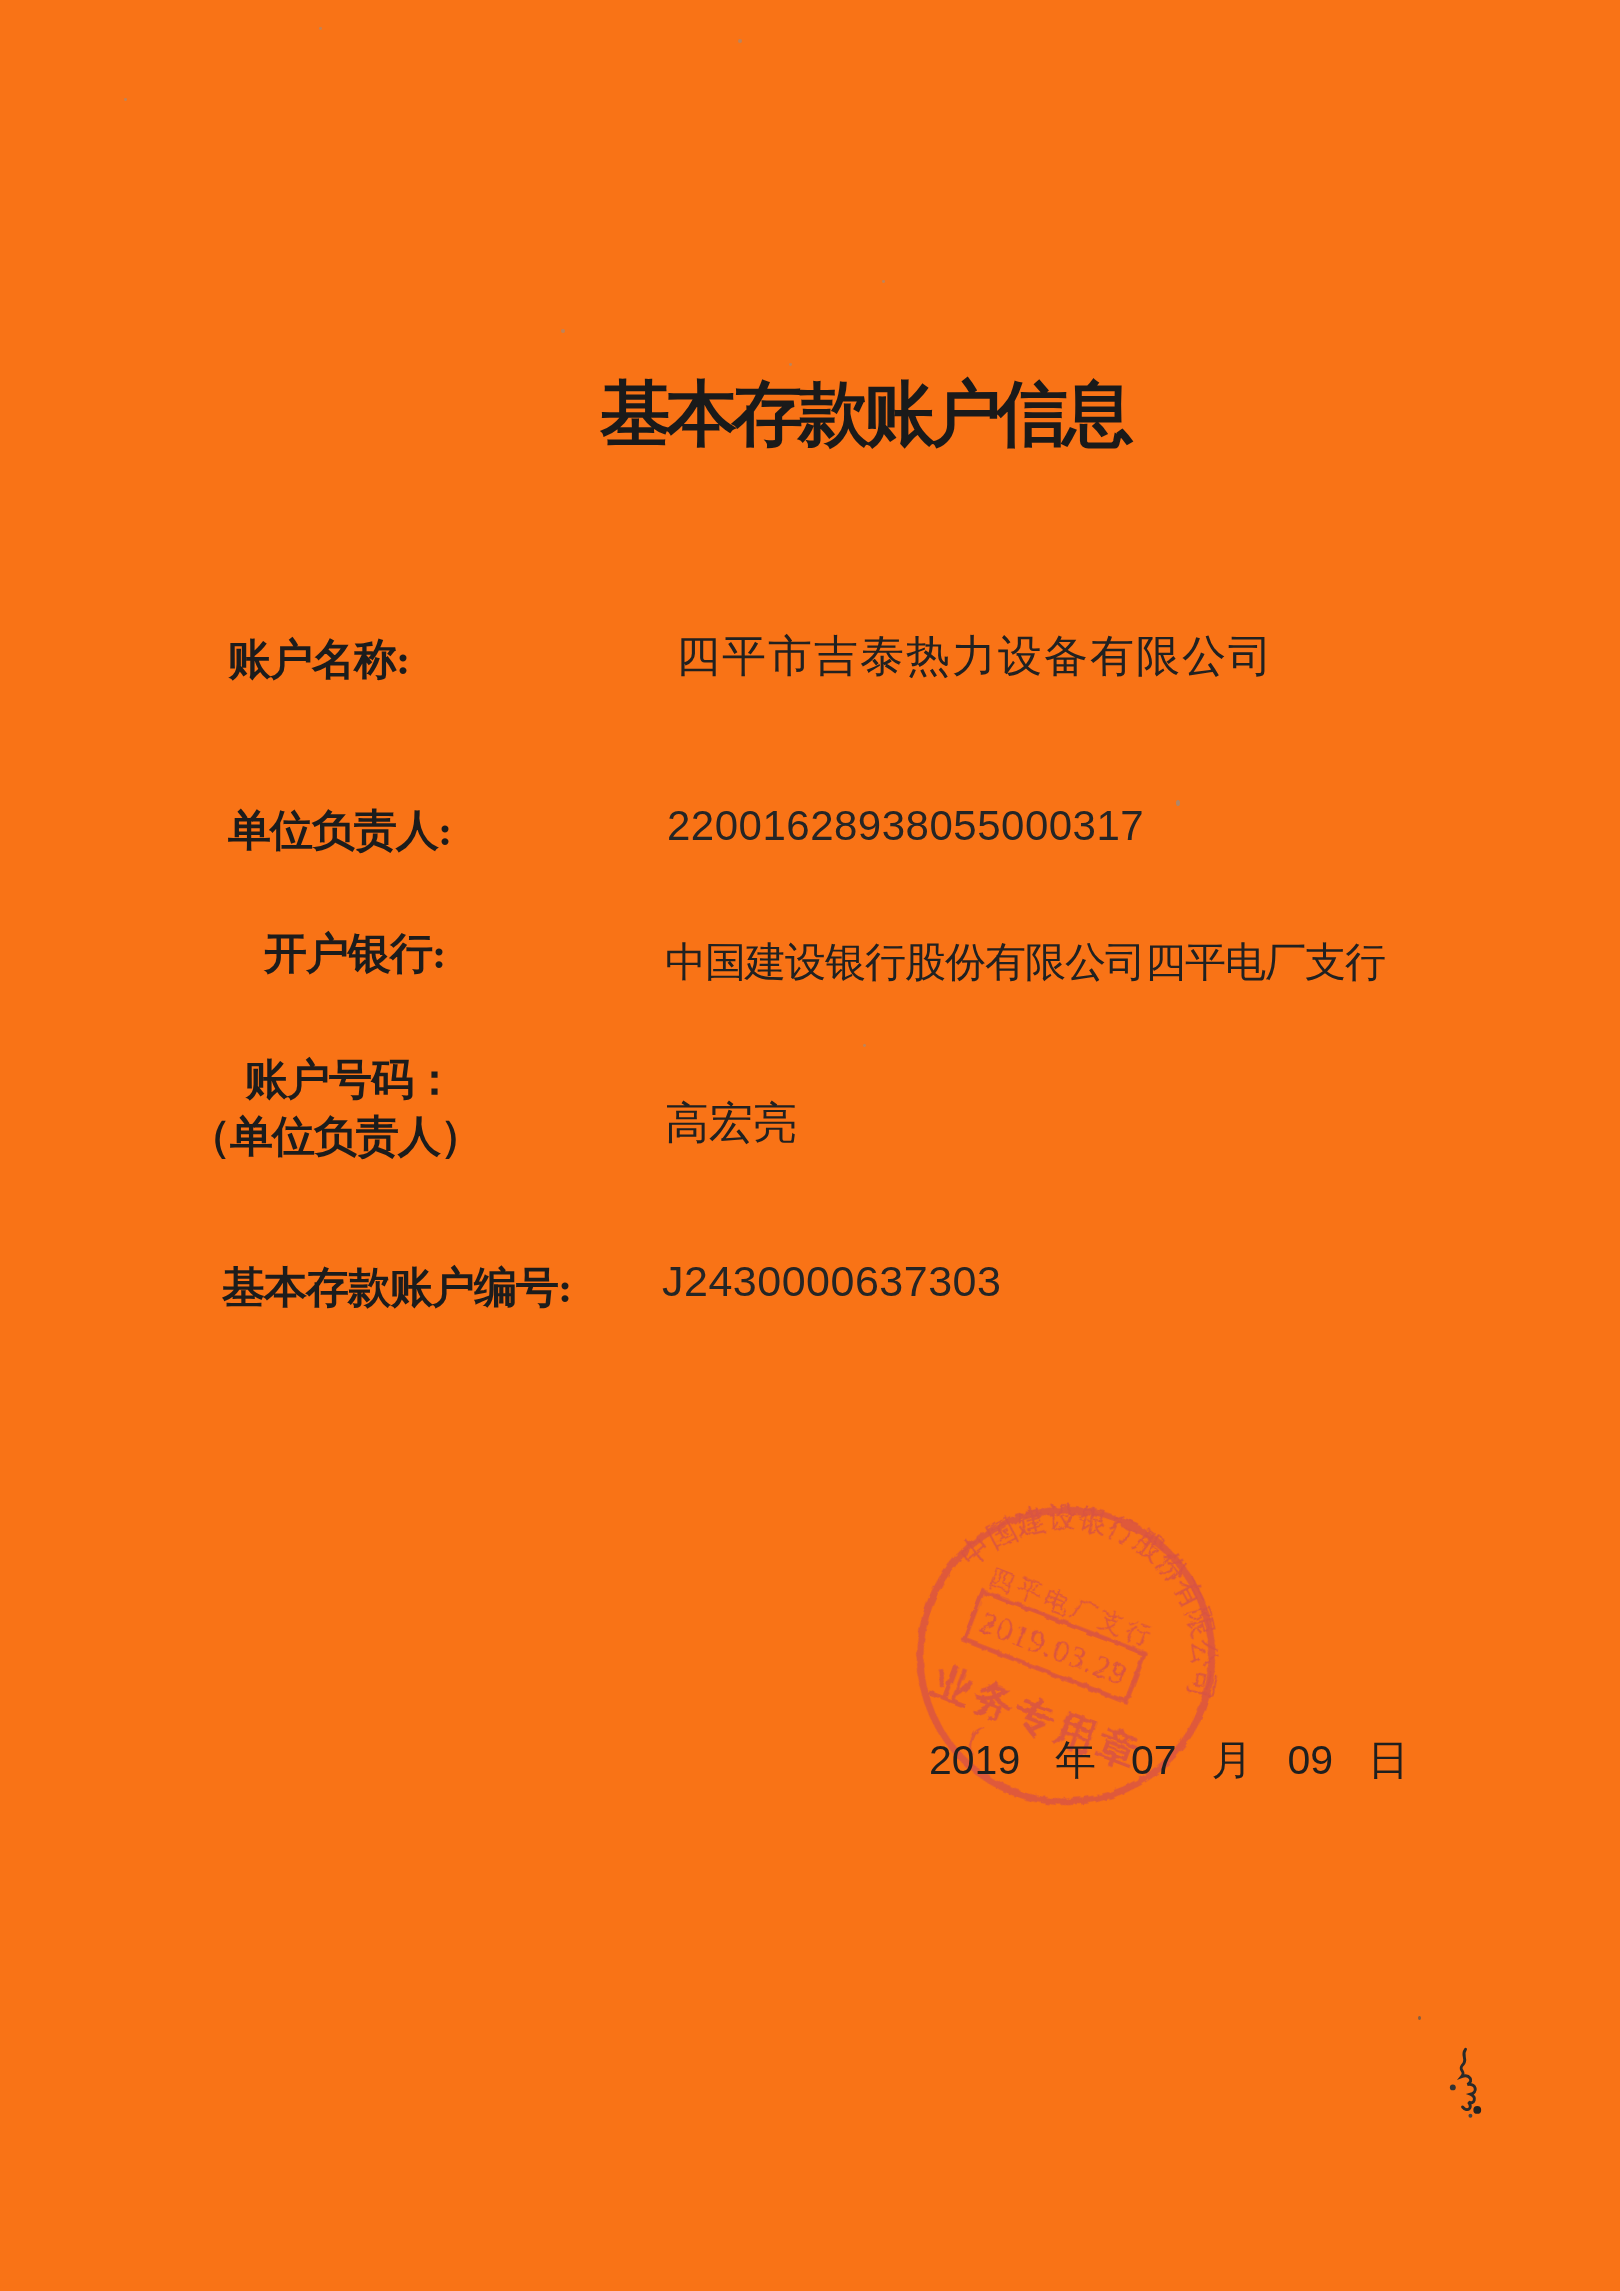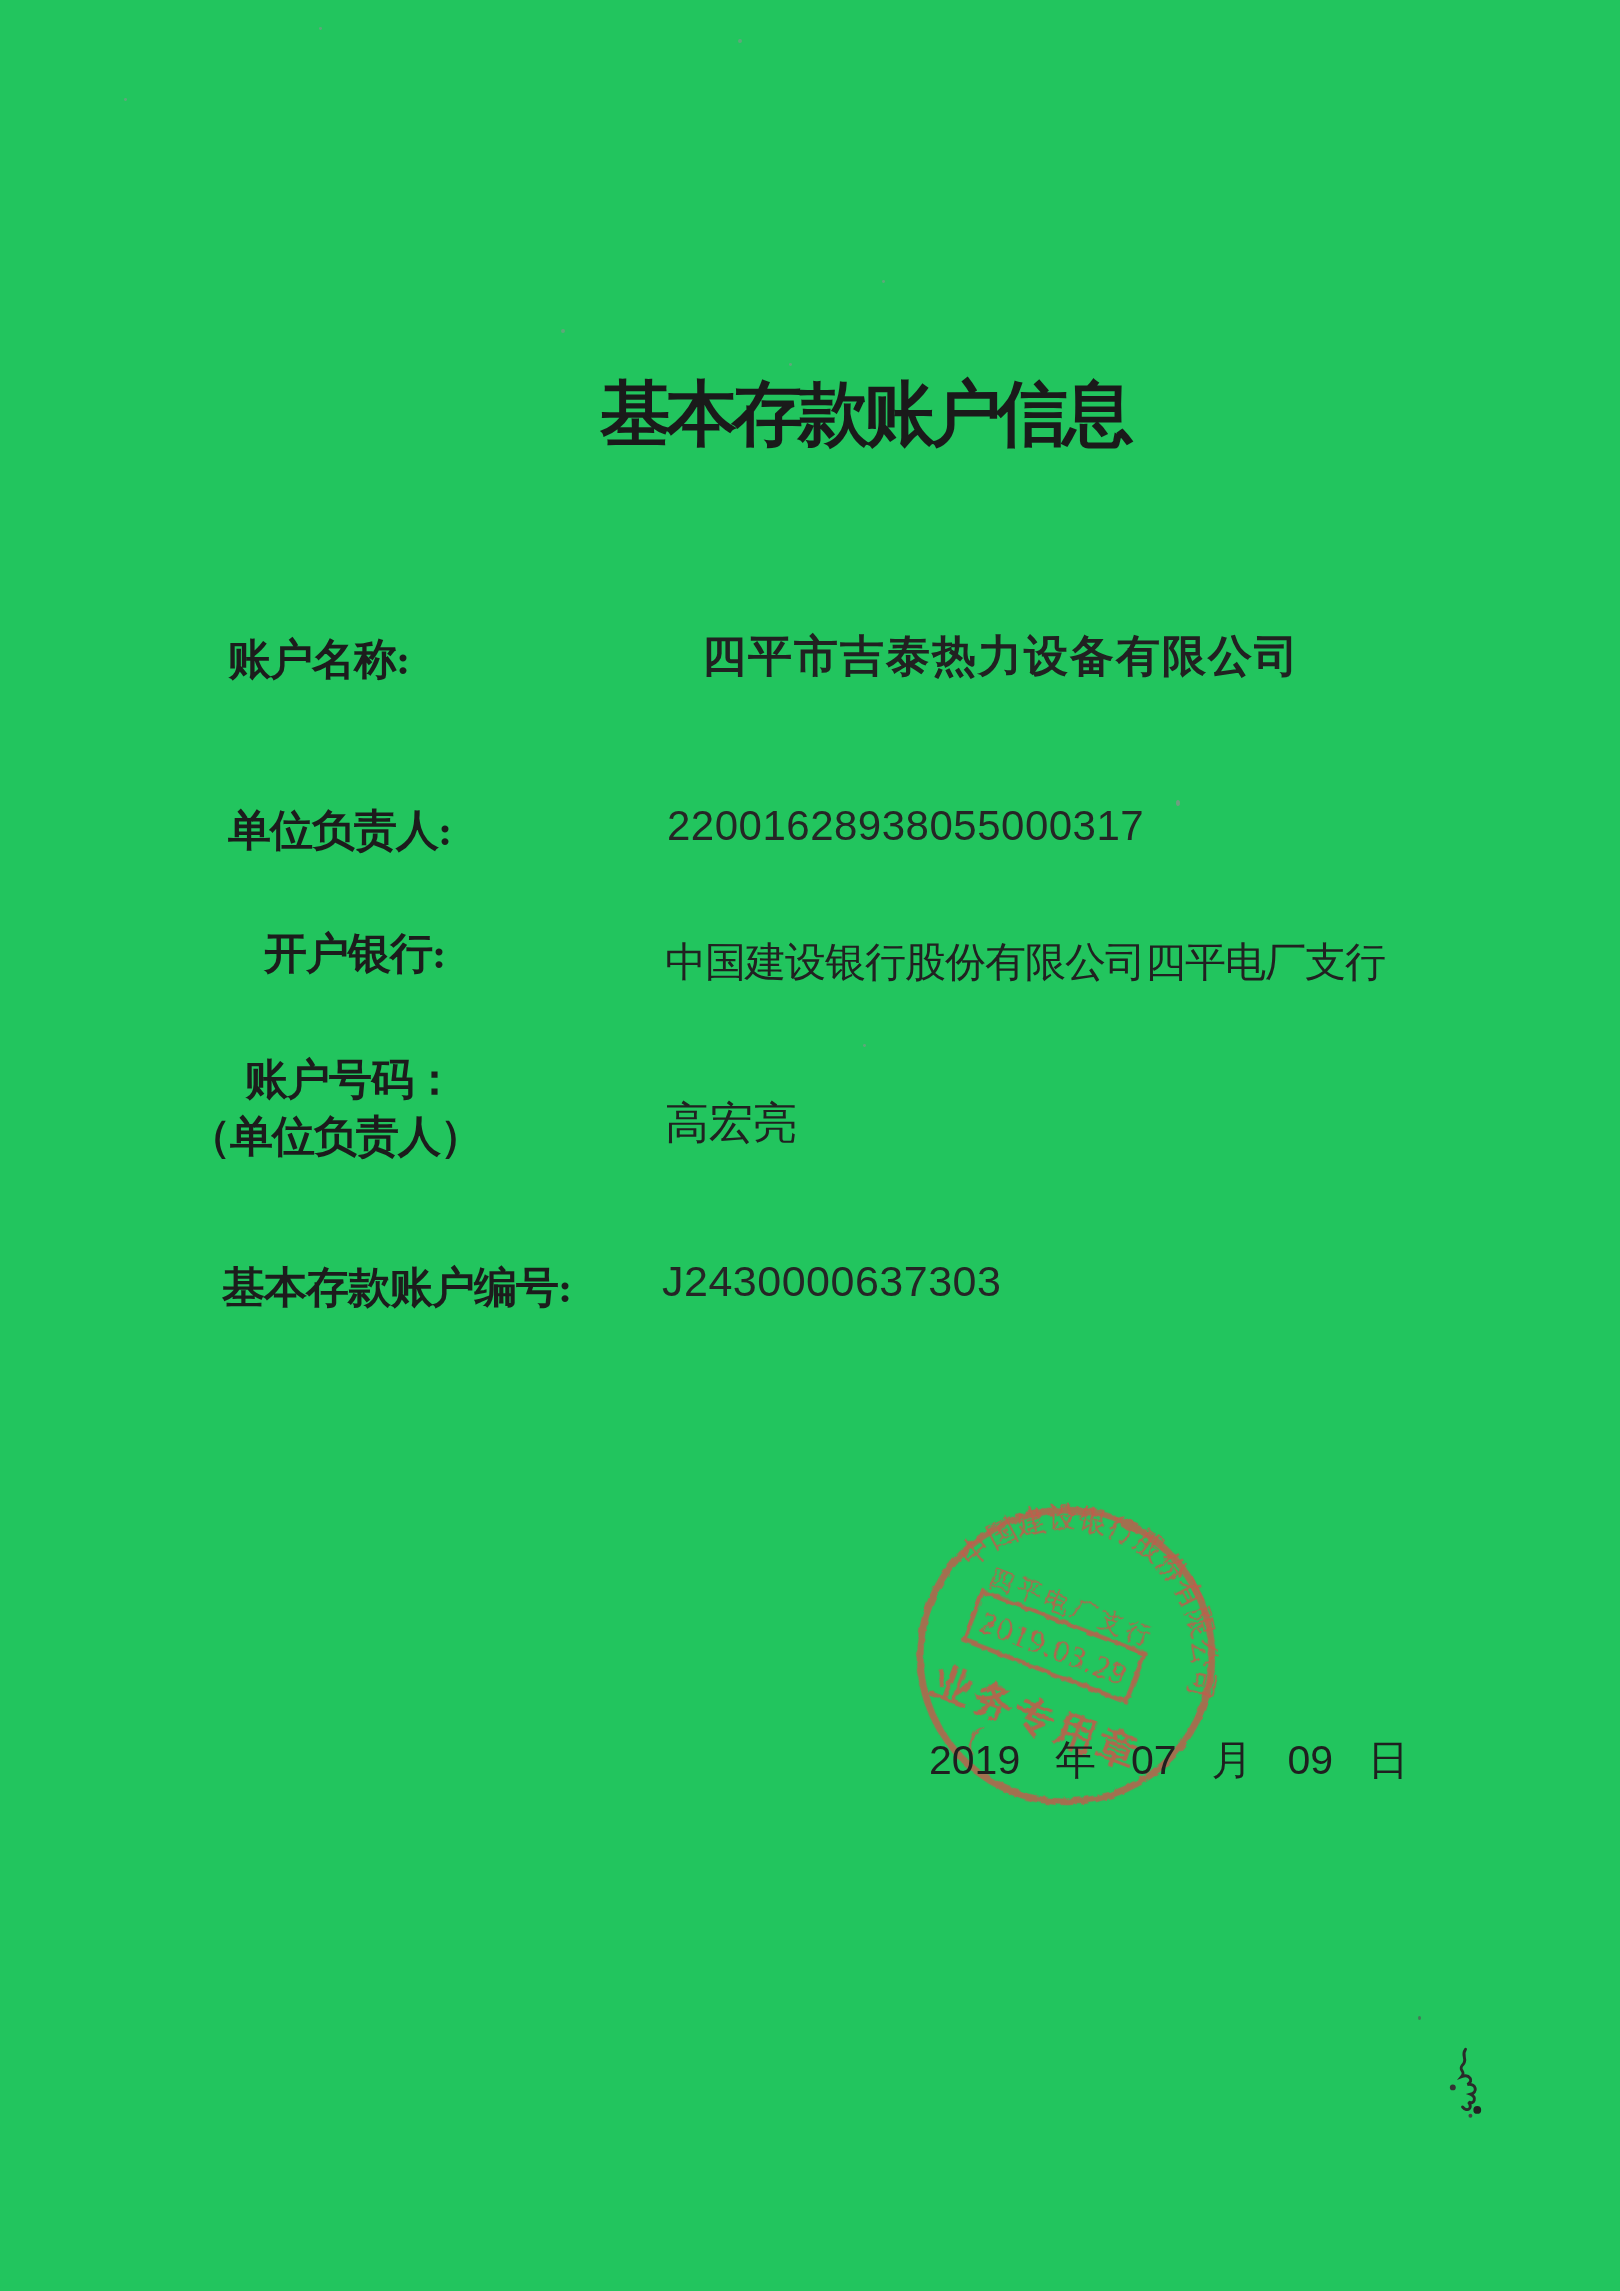--- a/index.html
+++ b/index.html
@@ -1,19 +1,19 @@
 <!DOCTYPE html>
 <html><head>
 <meta charset="utf-8">
 <style>
   html,body{margin:0;padding:0;background:#e8e8e8;}
   .page{
     position:relative;
     width:1620px;height:2292px;
-    background:#22c55e;
+    background:#f97316;
     overflow:hidden;
     font-family:"Liberation Serif",serif;
     color:#1d1d1d;
   }
   .doc-title{
     position:absolute;
     left:600px;top:367px;
     margin:0;
     font-size:71px;
     font-weight:700;
@@ -75,21 +75,21 @@
   }
 </style>
 </head>
 <body>
 
 <div class="page">
 
   <h1 class="doc-title">基本存款账户信息</h1>
 
   <div class="field-label" style="left:228px;top:631px;">账户名称:</div>
-  <div class="field-value value-cjk" style="left:702px;top:627px;font-weight:bold;">四平市吉泰热力设备有限公司</div>
+  <div class="field-value value-cjk" style="left:676px;top:627px;">四平市吉泰热力设备有限公司</div>
 
   <div class="field-label" style="left:228px;top:802px;">单位负责人:</div>
   <div class="field-value value-num" style="left:667px;top:802px;">22001628938055000317</div>
 
   <div class="field-label" style="left:228px;top:925px;margin-left:36px;">开户银行:</div>
   <div class="field-value value-cjk-long" style="left:665px;top:927px;">中国建设银行股份有限公司四平电厂支行</div>
 
   <div class="field-label" style="left:245px;top:1051px;">账户号码：</div>
   <div class="field-label" style="left:188px;top:1108px;">（单位负责人）</div>
   <div class="field-value" style="left:665px;top:1094px;">高宏亮</div>

